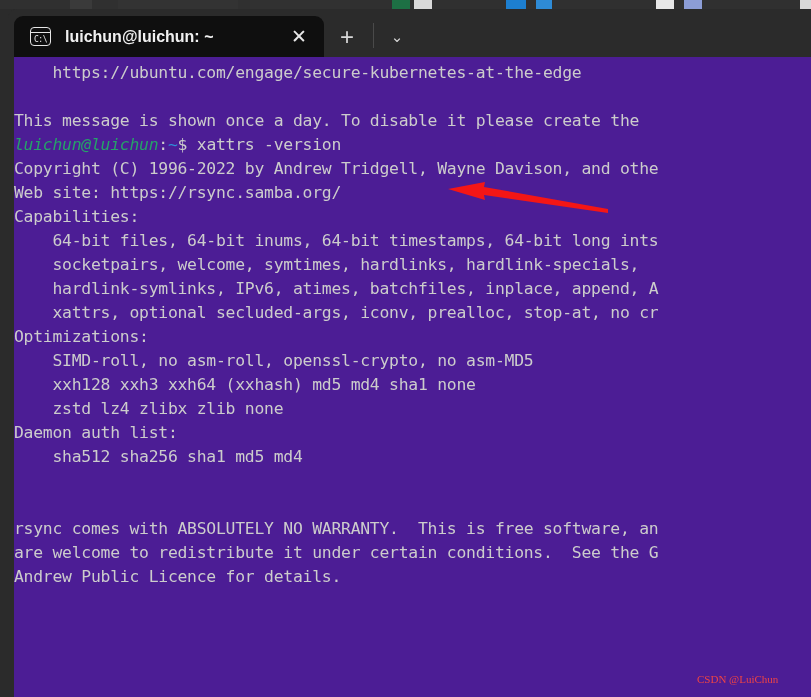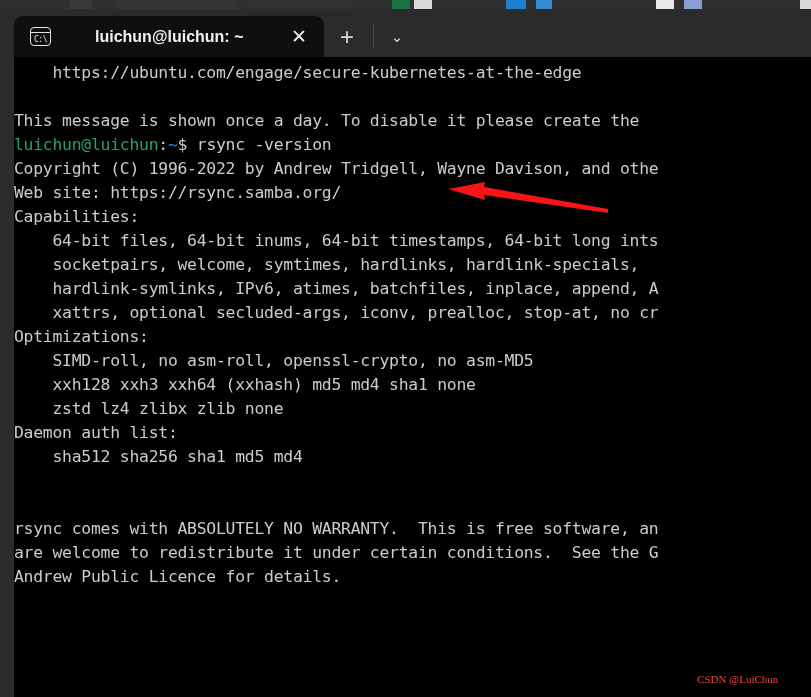--- a/index.html
+++ b/index.html
@@ -92,21 +92,20 @@
     letter-spacing: -0.5px;
   }
   .tab-title {
     flex: 1 1 auto;
     color: #f0f0f0;
     font-family: "Liberation Sans", sans-serif;
     font-size: 16px;
     font-weight: 600;
     white-space: nowrap;
     overflow: hidden;
-    margin-left: 30px;
   }
   .tab-close {
     flex: 0 0 auto;
     width: 26px; height: 26px;
     color: #e8e8e8;
     font-family: "Liberation Sans", sans-serif;
     font-size: 19px;
     line-height: 26px;
     text-align: center;
     font-weight: 300;
@@ -142,21 +141,21 @@
     text-align: center;
   }
 
   
   .term-body {
     position: absolute;
     left: 0;
     top: 48px;
     width: 803px;
     height: 640px;
-    background: #000000;
+    background: #4c1d95;
     overflow: hidden;
   }
   .term-edge {
     position: absolute;
     left: 0; top: 0;
     width: 6px; height: 640px;
     background: #2b2b2b;
   }
   .screen {
     position: absolute;
@@ -170,21 +169,21 @@
   }
   .line {
     font-family: "DejaVu Sans Mono", monospace;
     font-size: 16.4px;
     line-height: 24px;
     color: #cccccc;
     white-space: pre;
     letter-spacing: -0.25px;
     height: 24px;
   }
-  .c-green { color: #26a269; }
+  .c-green { color: #26a269; font-style: italic; }
   .c-white { color: #cccccc; }
   .c-blue  { color: #2f8fd8; }
 
   
   .arrow-svg {
     position: absolute;
     left: 440px;
     top: 176px;
     width: 170px;
     height: 40px;
@@ -237,21 +236,21 @@
       <div class="tab-sep"></div>
       <div class="tab-menu">⌄</div>
     </div>
 
     <div class="term-body">
       <div class="term-edge"></div>
       <div class="screen" id="screen">
           <div class="line"><span class="c-white">    https://ubuntu.com/engage/secure-kubernetes-at-the-edge</span></div>
           <div class="line"><span class="c-white"></span></div>
           <div class="line"><span class="c-white">This message is shown once a day. To disable it please create the</span></div>
-          <div class="line"><span class="c-green">luichun@luichun</span><span class="c-white">:</span><span class="c-blue">~</span><span class="c-white">$ rsync -version</span></div>
+          <div class="line"><span class="c-green">luichun@luichun</span><span class="c-white">:</span><span class="c-blue">~</span><span class="c-white">$ xattrs -version</span></div>
           <div class="line"><span class="c-white">Copyright (C) 1996-2022 by Andrew Tridgell, Wayne Davison, and othe</span></div>
           <div class="line"><span class="c-white">Web site: https://rsync.samba.org/</span></div>
           <div class="line"><span class="c-white">Capabilities:</span></div>
           <div class="line"><span class="c-white">    64-bit files, 64-bit inums, 64-bit timestamps, 64-bit long ints</span></div>
           <div class="line"><span class="c-white">    socketpairs, welcome, symtimes, hardlinks, hardlink-specials,</span></div>
           <div class="line"><span class="c-white">    hardlink-symlinks, IPv6, atimes, batchfiles, inplace, append, A</span></div>
           <div class="line"><span class="c-white">    xattrs, optional secluded-args, iconv, prealloc, stop-at, no cr</span></div>
           <div class="line"><span class="c-white">Optimizations:</span></div>
           <div class="line"><span class="c-white">    SIMD-roll, no asm-roll, openssl-crypto, no asm-MD5</span></div>
           <div class="line"><span class="c-white">    xxh128 xxh3 xxh64 (xxhash) md5 md4 sha1 none</span></div>

